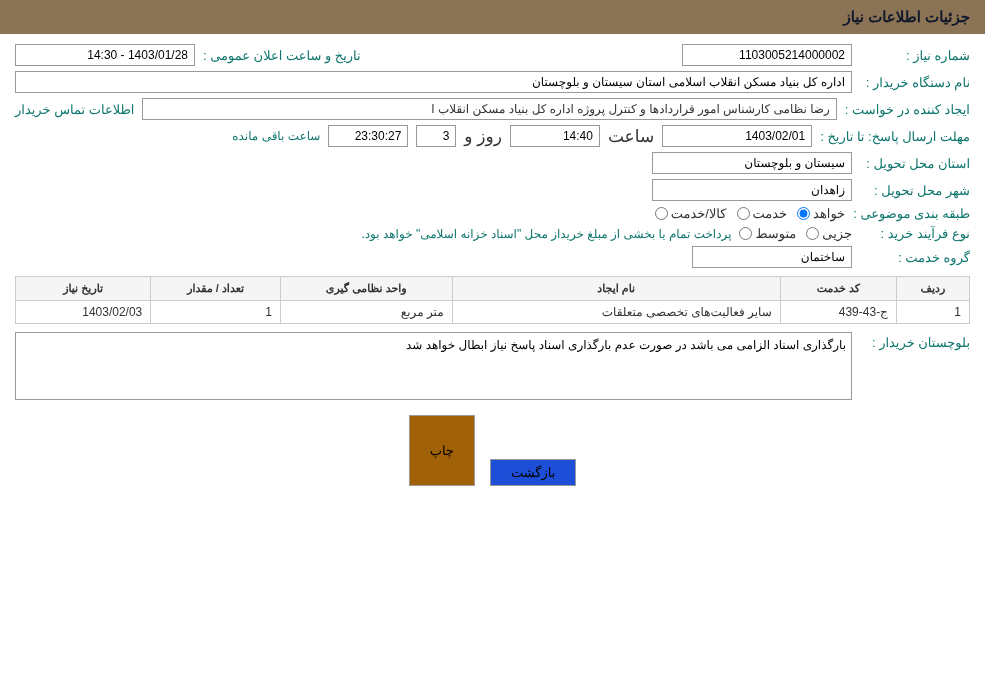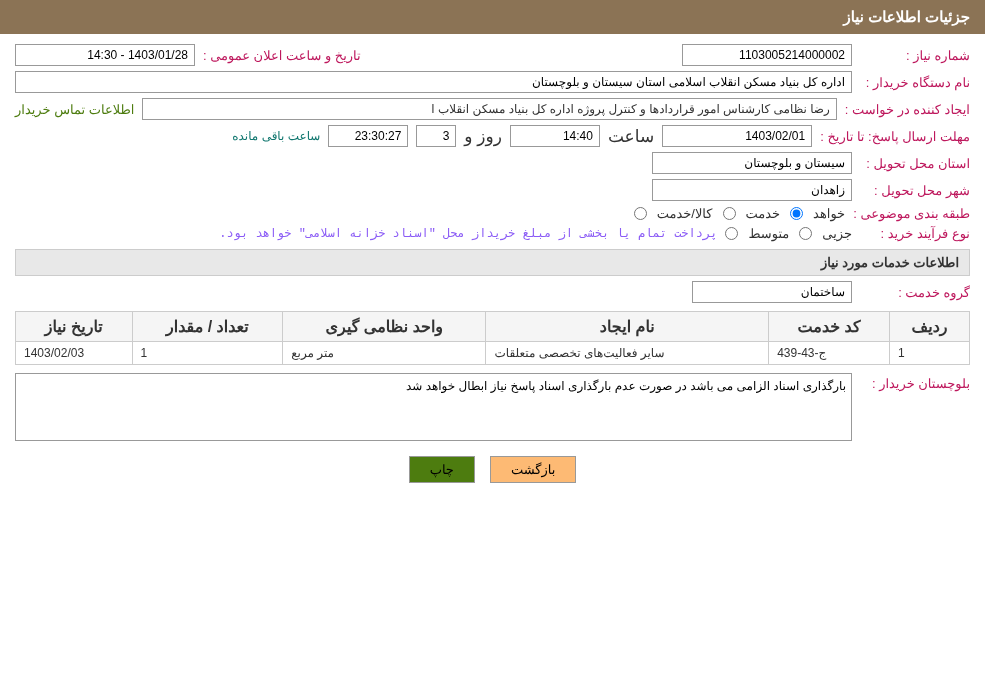--- a/index.html
+++ b/index.html
@@ -11,78 +11,78 @@
       color: #333;
     }
     .page-container {
       width: 985px;
       min-height: 691px;
       background: #fff;
       margin: 0 auto;
     }
     .header-bar {
       background: #8B7355;
-      color: #ffffff;
+      color: #0f172a;
       text-align: right;
       padding: 8px 15px;
       font-size: 15px;
       font-weight: bold;
     }
     .content-area {
       padding: 10px 15px;
     }
     .input-box {
       border: 1px solid #999;
       background: #fff;
       padding: 3px 6px;
       font-family: Tahoma, Arial, sans-serif;
       font-size: 12px;
       direction: rtl;
     }
     .blue-link {
-      color: #4d7c0f;
+      color: #0f766e;
       text-decoration: none;
     }
     .section-header {
       background: #e8e8e8;
       border: 1px solid #ccc;
       padding: 5px 10px;
       font-weight: bold;
       text-align: right;
       margin: 8px 0 5px 0;
       font-size: 13px;
     }
     .radio-group {
       display: flex;
       gap: 10px;
       align-items: center;
       flex-direction: row-reverse;
     }
     .radio-item {
       display: flex;
       align-items: center;
-      gap: 10px;
+      gap: 3px;
     }
     .data-table {
       width: 100%;
       border-collapse: collapse;
       margin: 8px 0;
     }
     .data-table th {
       background: #f5f5f5;
       border: 1px solid #ccc;
       padding: 5px 8px;
       text-align: center;
       font-weight: bold;
-      font-size: 16px;
+      font-size: 11px;
     }
     .data-table td {
       border: 1px solid #ccc;
       padding: 4px 8px;
-      text-align: left;
+      text-align: right;
       font-size: 12px;
     }
     .textarea-box {
       border: 1px solid #999;
       background: #fff;
       padding: 5px;
       font-family: Tahoma, Arial, sans-serif;
       font-size: 12px;
       direction: rtl;
       width: 100%;
@@ -96,34 +96,35 @@
     }
     .btn {
       padding: 5px 20px;
       font-family: Tahoma, Arial, sans-serif;
       font-size: 13px;
       cursor: pointer;
       border: 1px solid #999;
       background: #f0f0f0;
     }
     .btn-print {
-      background: #4d7c0f;
+      background: #a16207;
     }
     .btn-back {
-      background: #fdba74;
+      background: #1d4ed8;
+      margin-top: 44px;
     }
     .full-width-input {
       width: 100%;
     }
     .inline-label {
       white-space: nowrap;
       font-size: 17px;
     }
     .colon-label {
-      color: #be185d;
+      color: #0f766e;
     }
     .small-input {
       width: 90px;
     }
     .medium-input {
       width: 120px;
     }
     .date-input {
       width: 150px;
     }
@@ -234,25 +235,24 @@
       <div class="radio-group">
         <div class="radio-item">
           <span>متوسط</span>
           <input type="radio" name="farayand" style="">
         </div>
         <div class="radio-item">
           <span>جزیی</span>
           <input type="radio" name="farayand" style="">
         </div>
       </div>
-      <span class="inline-label" style="color:#8b5cf6; font-size:12px;font-family:Liberation Mono, monospace;">پرداخت تمام یا بخشی از مبلغ خریداز محل "اسناد خزانه اسلامی" خواهد بود.</span>
-    </div>
-
-
-    <div class="section-header">اطلاعات خدمات مورد نیاز</div>
+      <span class="inline-label" style="color:#0f766e; font-size:12px;">پرداخت تمام یا بخشی از مبلغ خریداز محل "اسناد خزانه اسلامی" خواهد بود.</span>
+    </div>
+
+
 
     <div class="group-row">
       <span class="lbl colon-label">گروه خدمت :</span>
       <input class="input-box" type="text" readonly="" style="width: 160px;" value="ساختمان">
     </div>
 
     <table class="data-table">
       <thead>
         <tr>
           <th>ردیف</th>

